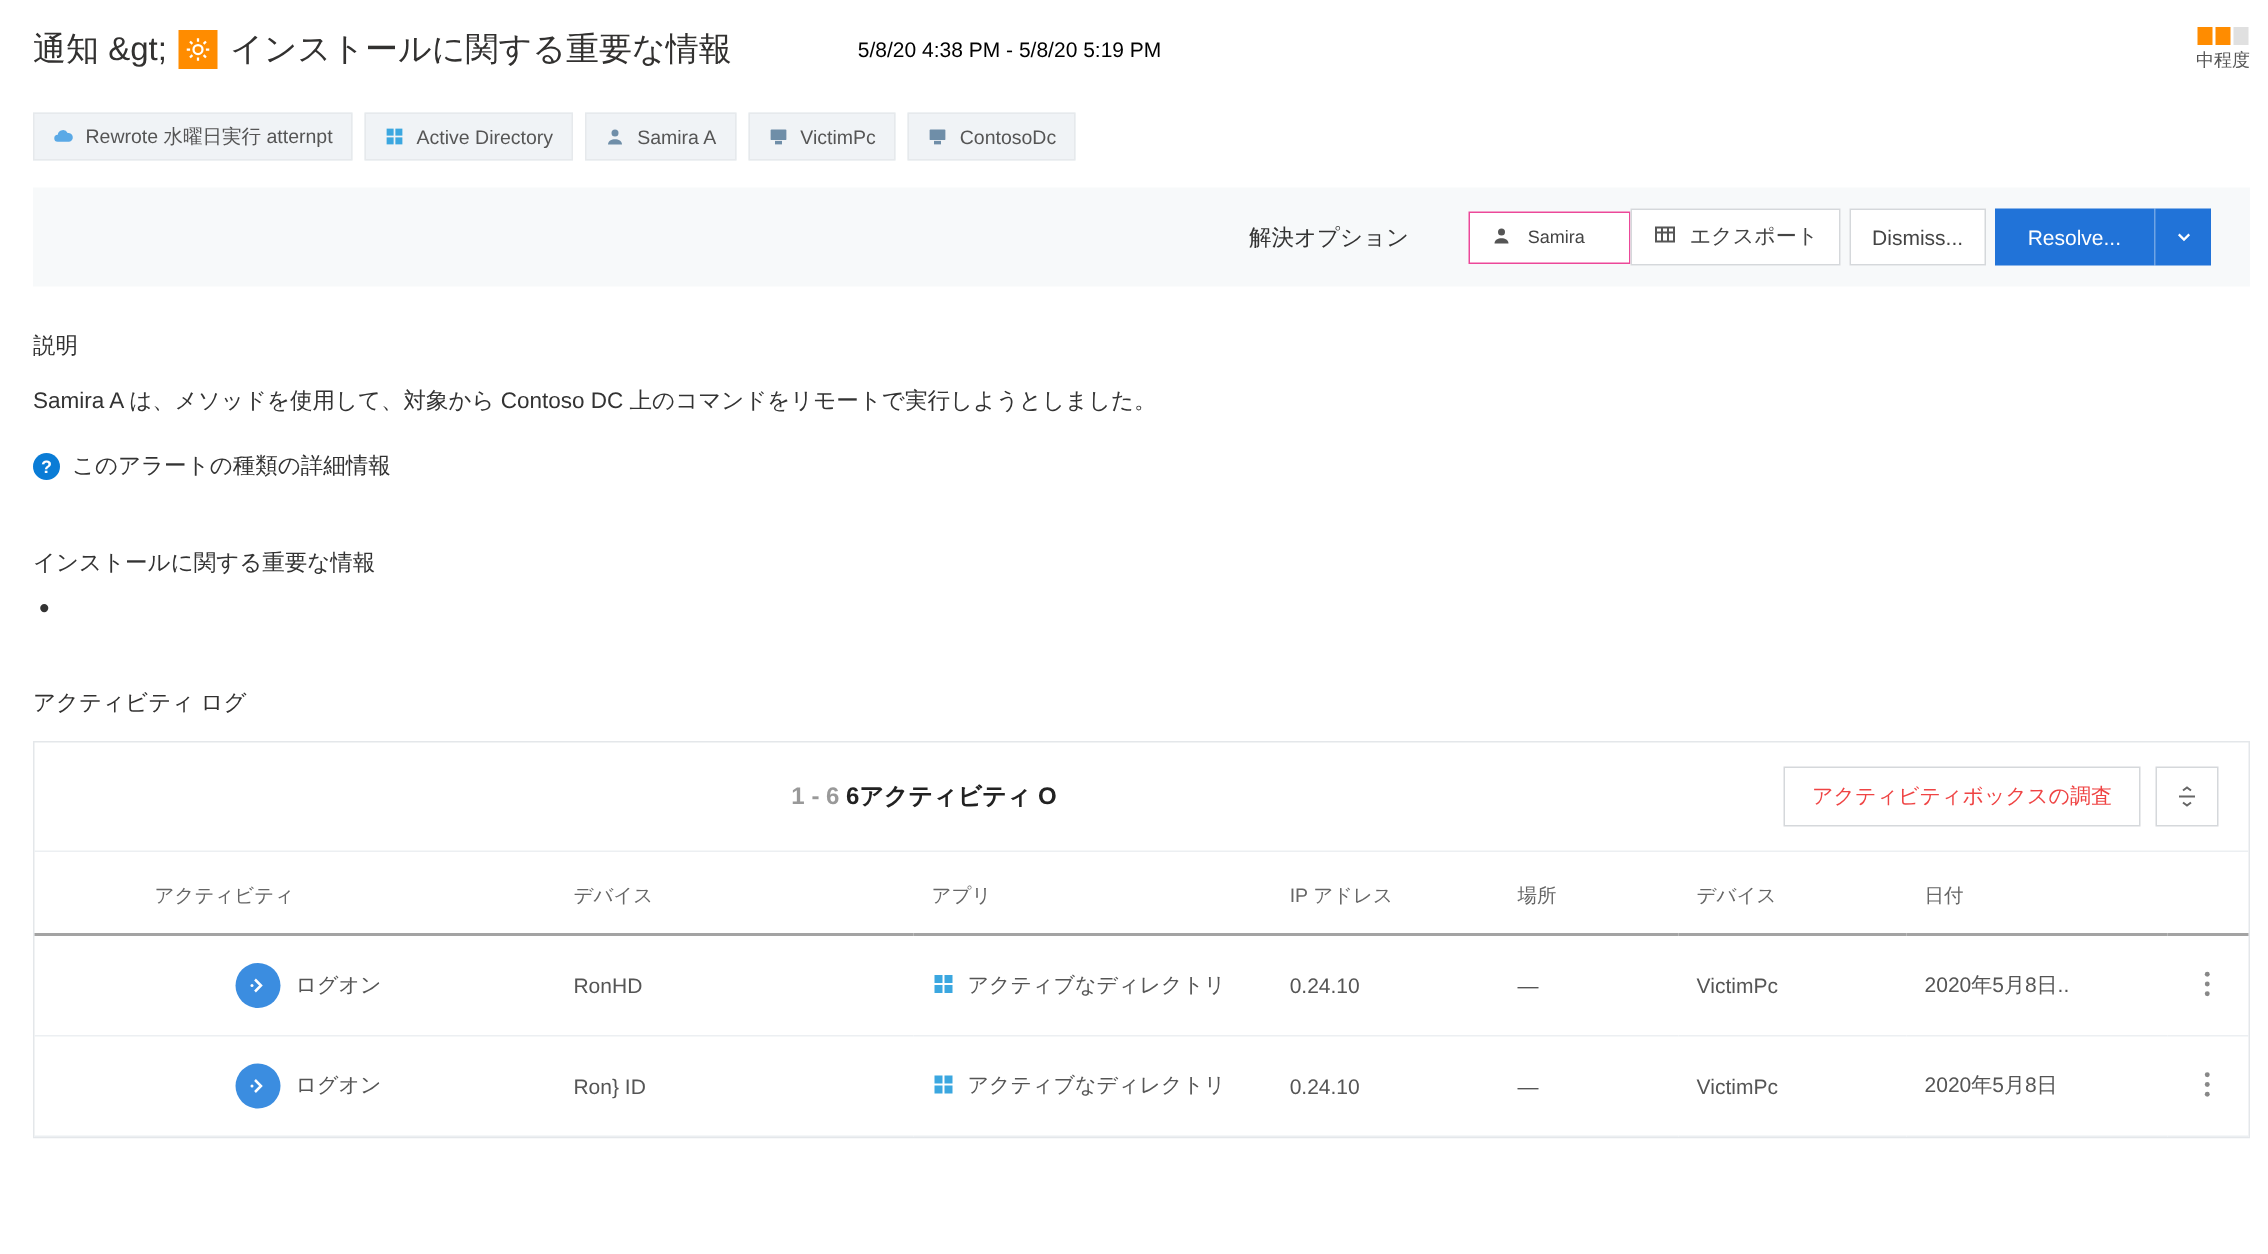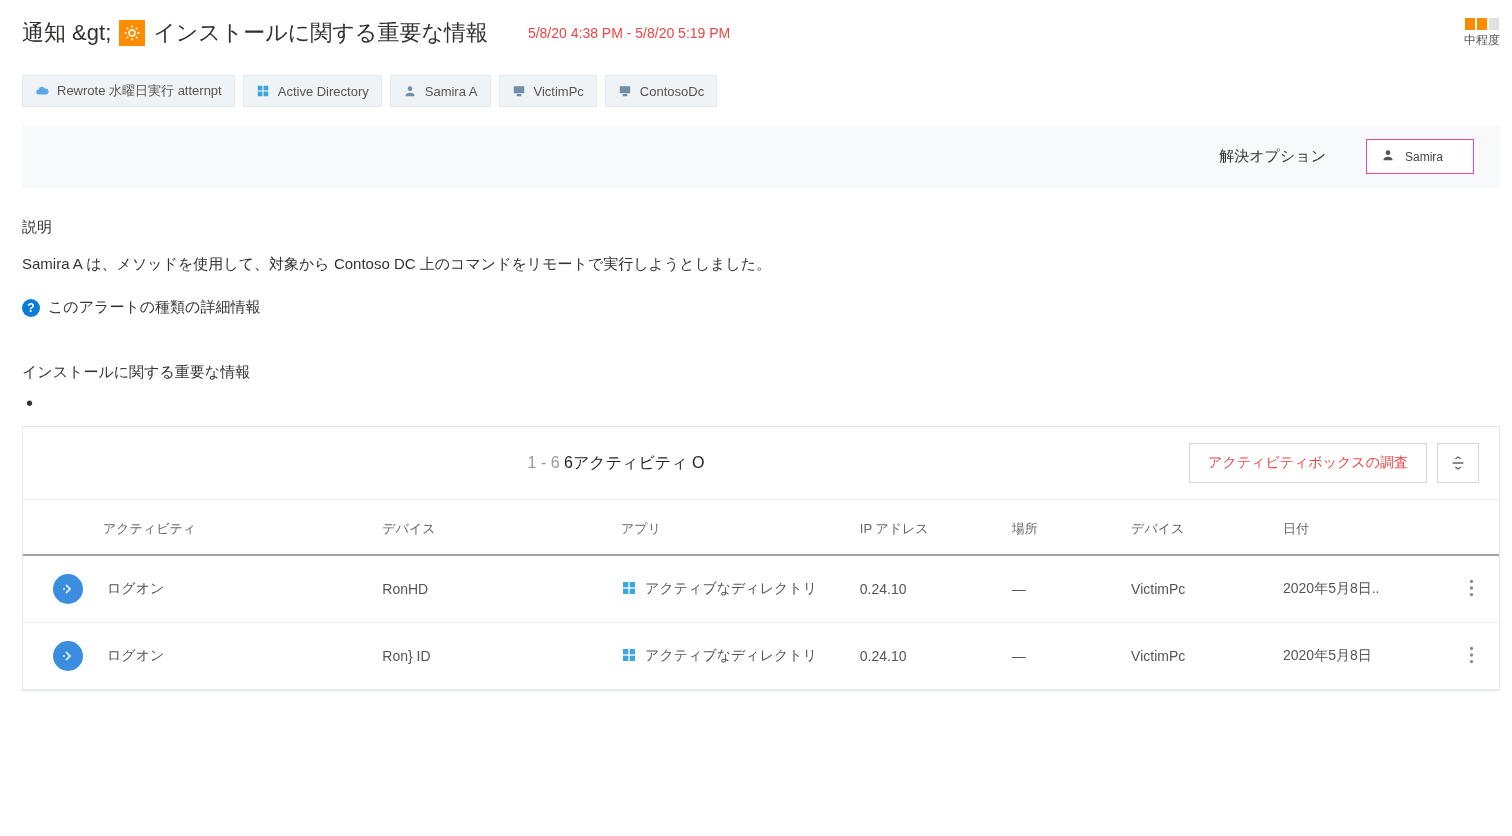--- a/index.html
+++ b/index.html
@@ -15,21 +15,21 @@
   
   .header-row { display: flex; align-items: flex-start; justify-content: space-between; }
   .header-left { display: flex; align-items: center; gap: 8px; flex-wrap: wrap; }
   .breadcrumb-prefix { font-size: 22px; font-weight: 400; color: #323130; white-space: nowrap; }
   .header-icon {
     width: 26px; height: 26px; background: #ff8c00;
     display: inline-flex; align-items: center; justify-content: center;
     color: #fff;
   }
   .header-title { font-size: 22px; font-weight: 400; color: #323130; }
-  .header-dates { font-size: 14px; color: #ef4444; margin-left: 32px; align-self: center; }
+  .header-dates { font-size: 14px; color: #000000; margin-left: 76px; align-self: center; }
 
   .severity { text-align: center; }
   .sev-bars { display: flex; gap: 2px; justify-content: center; margin-bottom: 2px;}
   .sev-bar { width: 10px; height: 12px; background: #e0e0e0; }
   .sev-bar.on { background: #ff8c00; }
   .sev-label { font-size: 12px; color: #555; }
 
   
   .chips { display: flex; gap: 8px; margin-top: 26px; }
   .chip {
@@ -85,21 +85,21 @@
   .bullet-dot { font-size: 20px; line-height: 14px; }
 
   .activity-title { margin-top: 46px; font-size: 15px; }
 
   
   .log-wrap { margin-top: 16px; border: 1px solid #e4e7ea; }
   .log-toolbar {
     display:flex; justify-content:space-between; align-items:center;
     padding: 16px 20px; border-bottom: 1px solid #eceff2;
   }
-  .log-count { flex:1; text-align:center; color:#888; font-size:16px; }
+  .log-count { flex:1; text-align:center; color:#888; font-size:16px;font-weight:bold; }
   .log-count .dark { color:#222; }
   .log-actions { display:flex; gap:10px; }
   .sm-btn {
     background:#fff; border:1px solid #d5d8db; padding:10px 18px;
     font-size:14px; color:#ef4444; cursor:pointer;
   }
   .sm-icon-btn {
     background:#fff; border:1px solid #d5d8db; width:42px; height:40px;
     display:flex; align-items:center; justify-content:center; cursor:pointer; color:#666;
   }
@@ -107,21 +107,21 @@
   table.log { width:100%; border-collapse:collapse; }
   table.log th {
     text-align:left; font-weight:400; font-size:13px; color:#666;
     padding: 20px 12px 16px 12px; border-bottom:2px solid #a3a3a3;
   }
   table.log th:first-child { padding-left: 80px; }
   table.log td {
     padding: 18px 12px; border-bottom:1px solid #eceff2; font-size:14px; color:#555;
     vertical-align: middle;
   }
-  .act-cell { display:flex; align-items:center; gap:24px; padding-left:18px; }
+  .act-cell { display:flex; align-items:center; gap:10px; padding-left:18px;justify-content:center; }
   .act-icon {
     width:30px; height:30px; border-radius:50%; background:#3b8de0;
     display:flex; align-items:center; justify-content:center; color:#fff;
   }
   .app-cell { display:flex; align-items:center; gap:8px; white-space:nowrap; }
   .muted { color:#999; }
   .row-menu { color:#888; text-align:center; cursor:pointer; width:40px; }
 
   .col-activity { width: 320px; }
   .col-user     { width: 220px; }
@@ -214,37 +214,60 @@
       <span class="user-pill">
         <span class="icon">
           <svg width="14" height="14" viewBox="0 0 24 24" fill="#555">
               <circle cx="12" cy="8" r="4"></circle>
               <path d="M4 21c0-4 4-6 8-6s8 2 8 6"></path>
             </svg>
         </span>
         <span>Samira</span>
       </span>
     </div>
+    <div class="toolbar-right">
+      <button class="btn">
+        <span>
+          <svg width="16" height="16" viewBox="0 0 24 24" fill="none" stroke="#555" stroke-width="2">
+              <rect x="3" y="4" width="18" height="14"></rect>
+              <path d="M3 9h18M9 4v14M15 4v14"></path>
+            </svg>
+        </span>
+        <span>エクスポート</span>
+      </button>
+      <button class="btn">
+        <span>Dismiss...</span>
+      </button>
+      <div class="btn-primary">
+        <span class="main">Resolve...</span>
+        <span class="caret">
+          <svg width="14" height="14" viewBox="0 0 24 24" fill="none" stroke="white" stroke-width="2.5">
+              <path d="M6 9l6 6 6-6"></path>
+            </svg>
+        </span>
+      </div>
+    </div>
   </div>
 
   <div class="section">
     <div class="section-label">説明</div>
     <div class="desc-text">Samira A は、メソッドを使用して、対象から Contoso DC 上のコマンドをリモートで実行しようとしました。</div>
     <div class="info-link">
       <span class="info-badge">?</span>
       <a href="#">このアラートの種類の詳細情報</a>
     </div>
     <div class="important-title">インストールに関する重要な情報</div>
     <div class="bullet-list" id="important-list">
         <div class="bullet-item">
           <span class="bullet-dot">•</span>
         </div>
       </div>
   </div>
 
+  <div class="activity-title">アクティビティ ログ</div>
 
   <div class="log-wrap">
     <div class="log-toolbar">
       <div class="log-count">
         <span class="muted">1 - 6</span>
         <span> </span>
         <span class="dark">6アクティビティ O</span>
       </div>
       <div class="log-actions">
         <button class="sm-btn">アクティビティボックスの調査</button>

